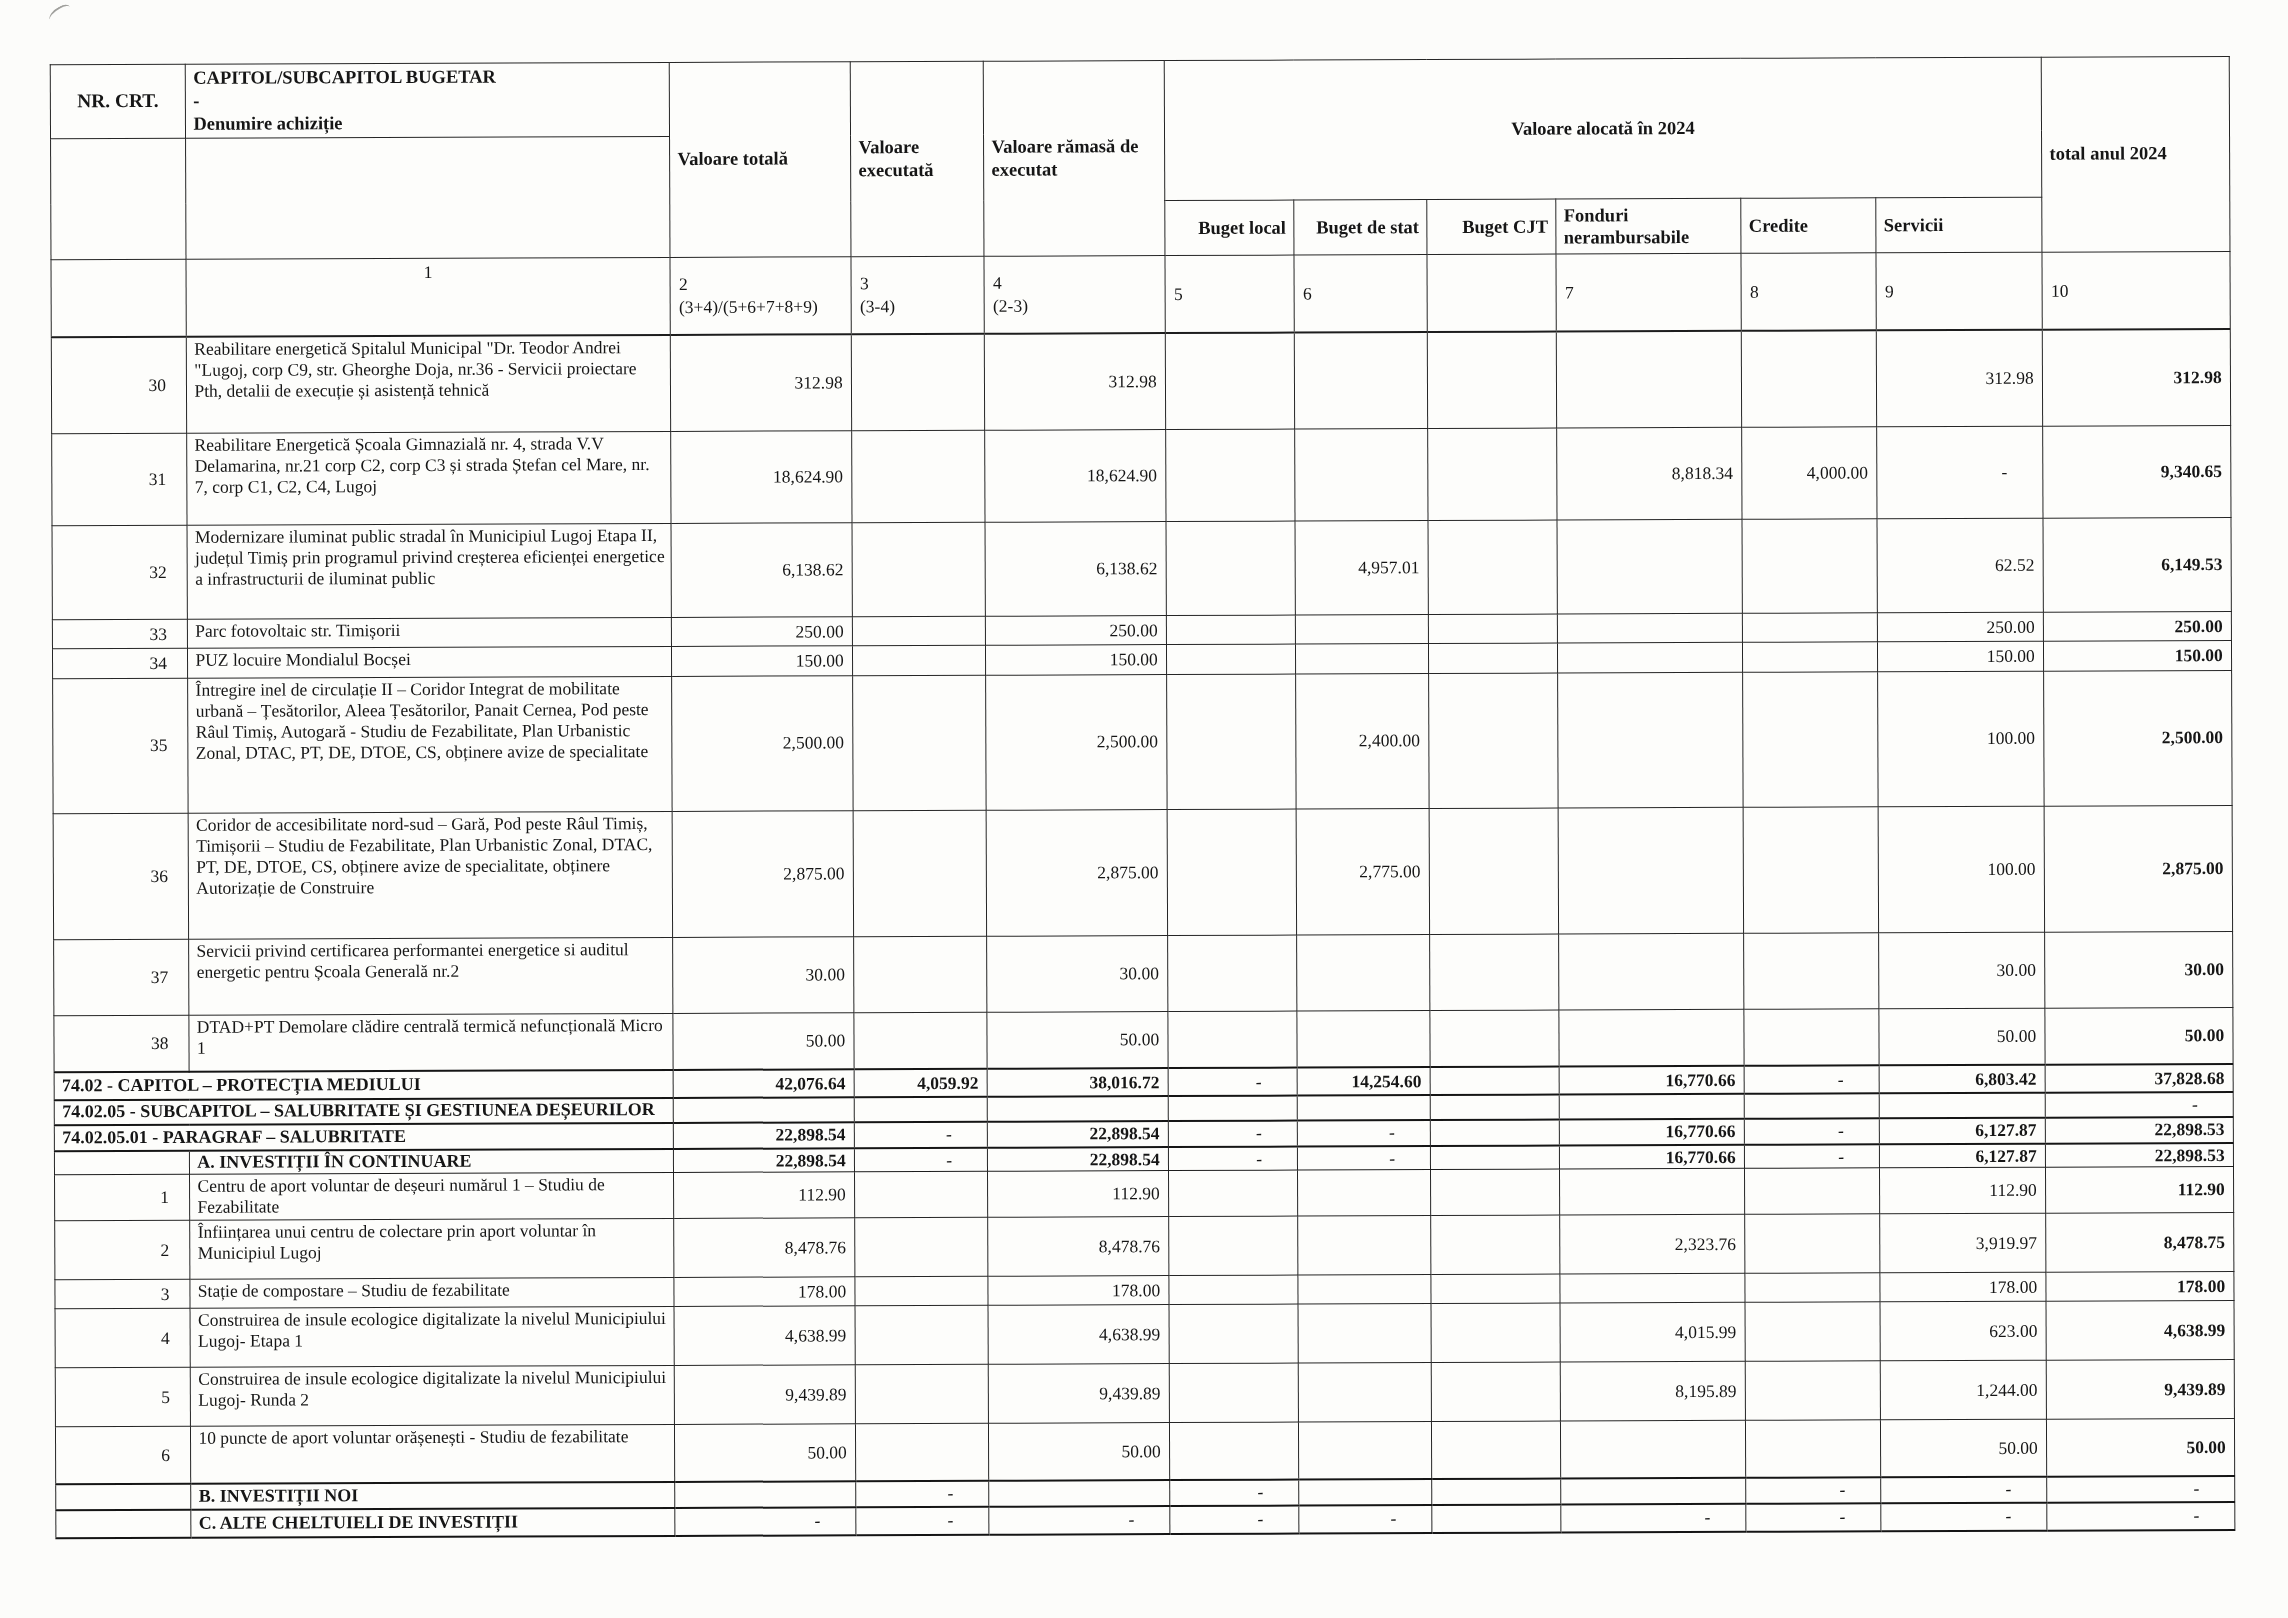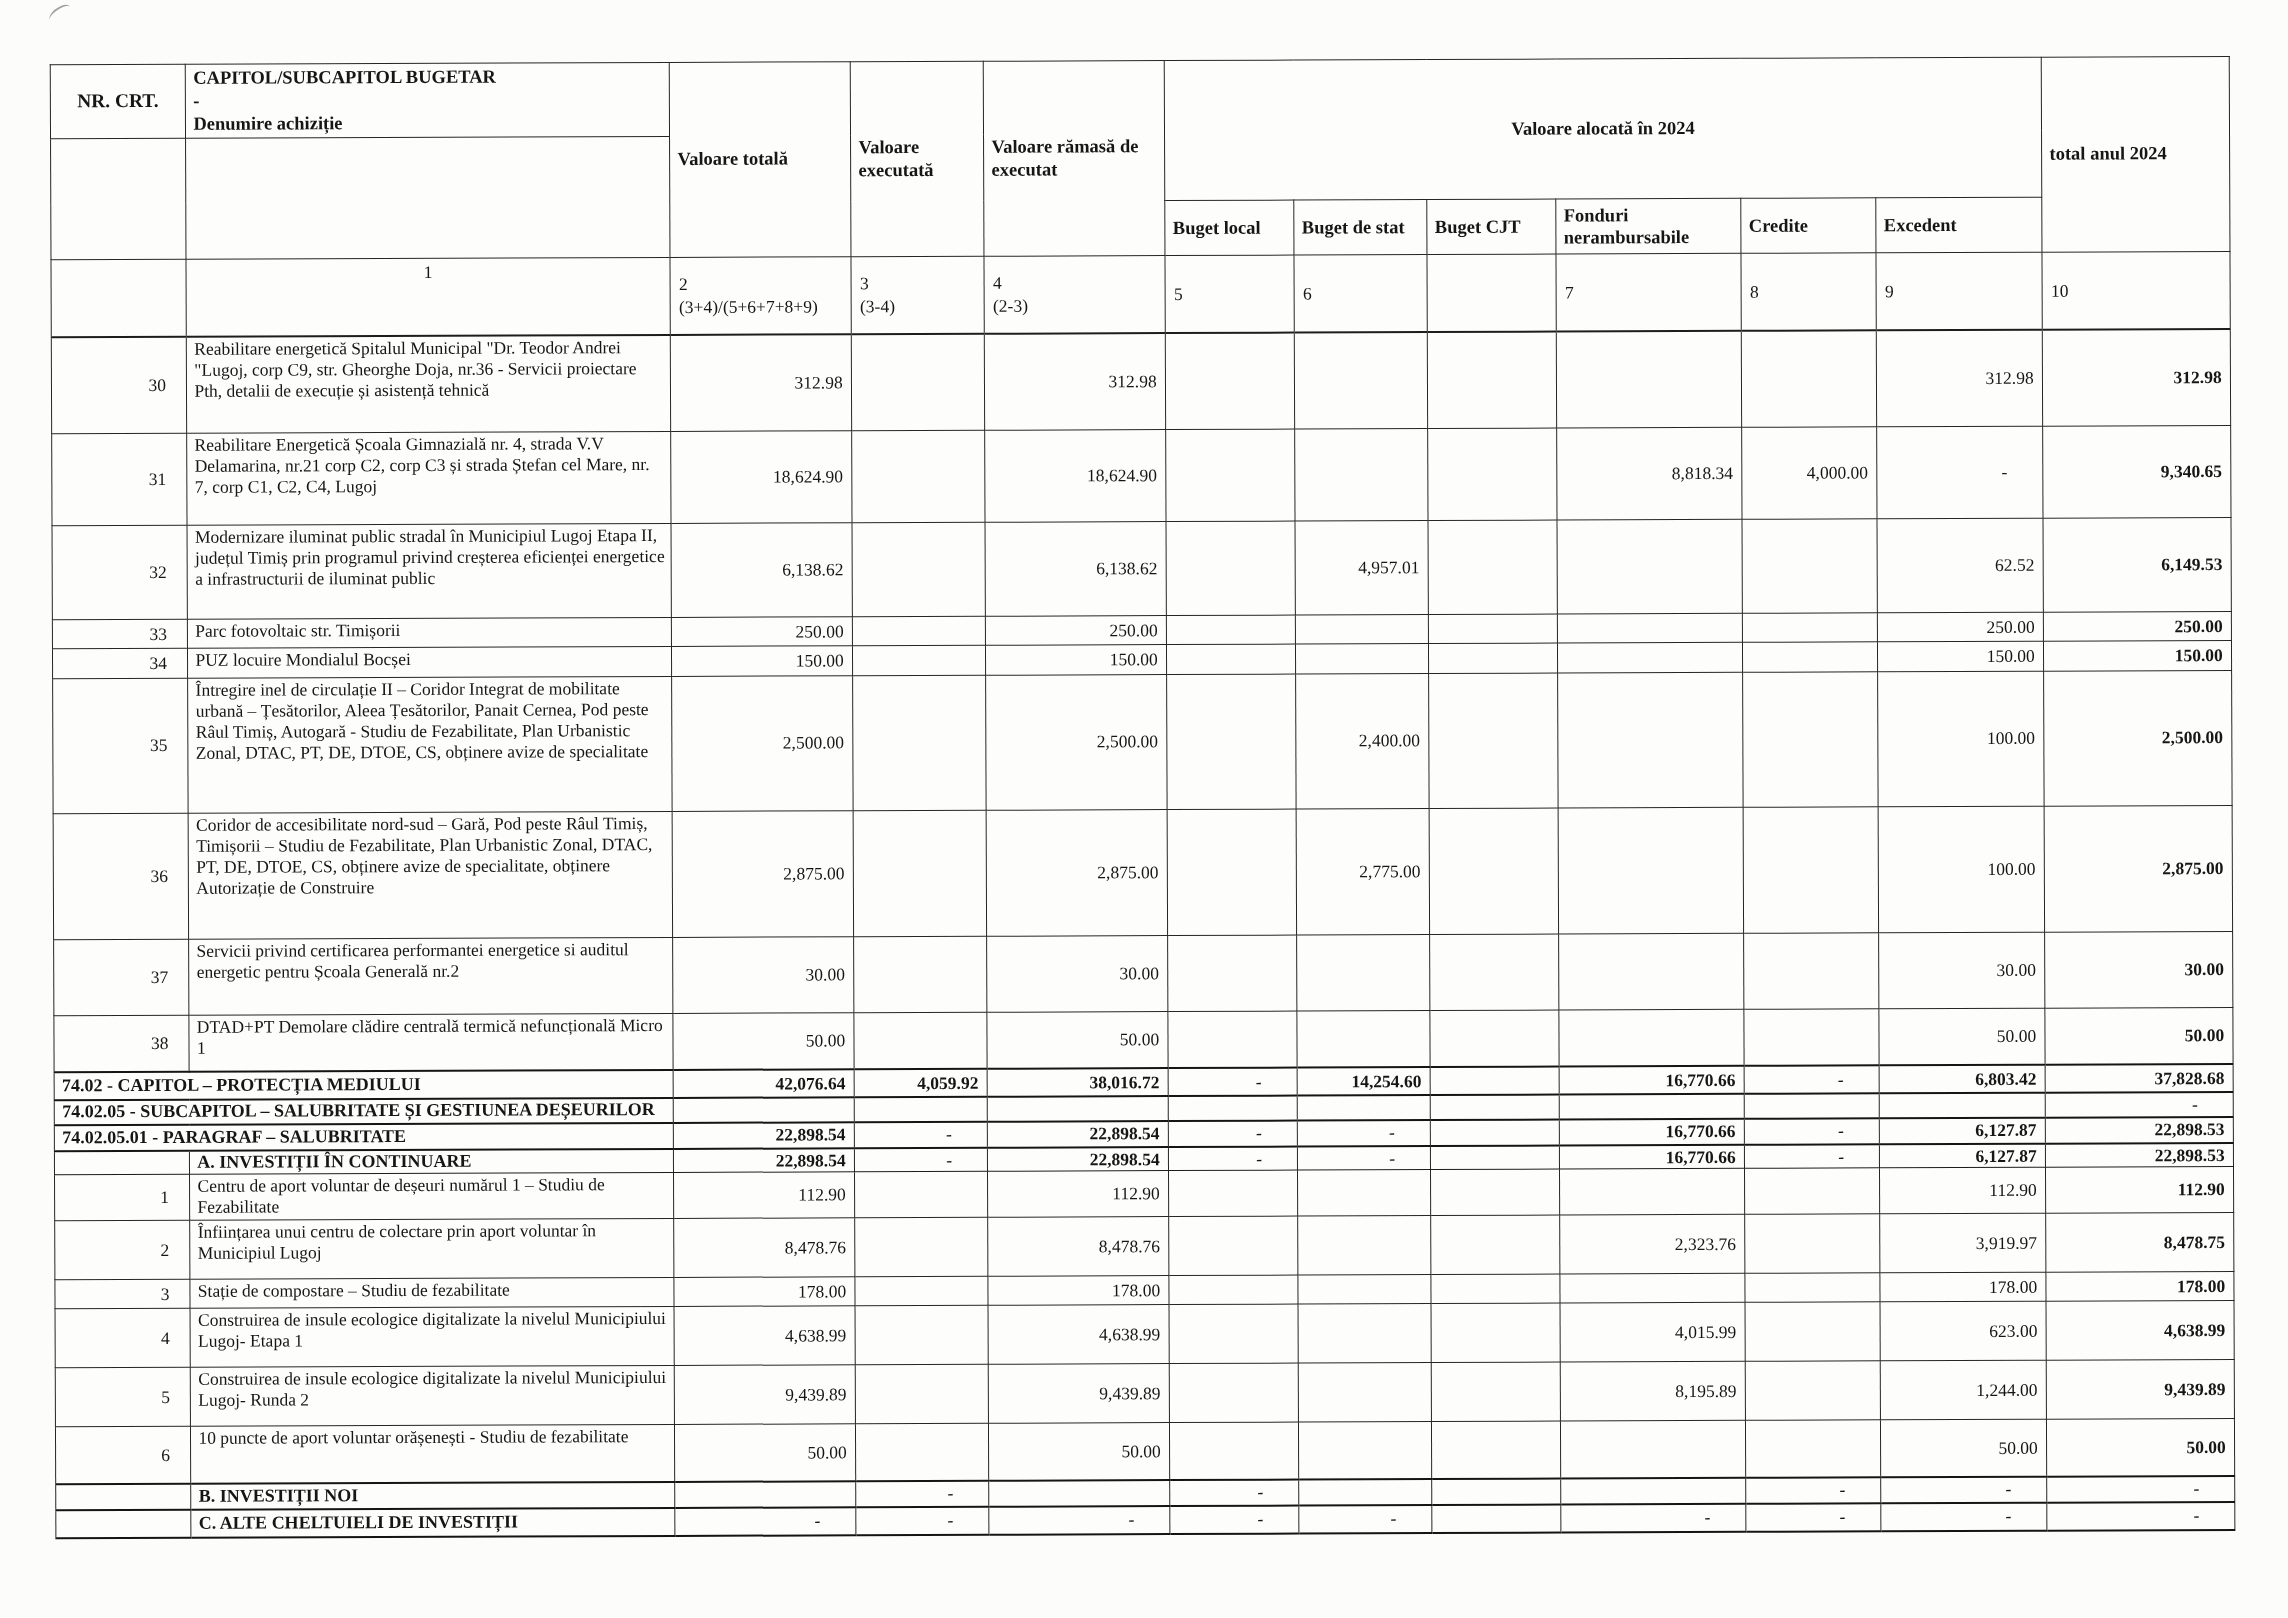--- a/index.html
+++ b/index.html
@@ -26,21 +26,21 @@
   col.c-cr{width:135px}col.c-ex{width:166px}col.c-tot{width:188px}
   
   thead th{font-weight:bold;font-size:18.5px;text-align:left;padding:1.8px 7.4px;background:#fdfdfb;}
   th.h-nr{text-align:center;vertical-align:middle;font-size:19.4px;}
   th.h-den{vertical-align:top;line-height:1.25;}
   th.h-den .l2{font-weight:bold;}
   th.h-vt,th.h-ve,th.h-vr{vertical-align:middle;line-height:1.25;}
   th.h-aloc{text-align:center;vertical-align:middle;font-size:18.5px;}
   th.h-tot{vertical-align:middle;}
   th.h-sub{vertical-align:middle;line-height:1.2;}
-  th.h-sub.centered{text-align:left;}
+  th.h-sub.centered{text-align:right;}
   tr.numrow td{font-weight:normal;font-size:17.5px;vertical-align:middle;
     text-align:left;padding:3.7px 8.3px;line-height:1.3;}
   tr.numrow td.num-den{text-align:center;vertical-align:top;padding-top:1.8px;}
   tr.numrow td{border-bottom:2px solid #1d1d1d;}
   
   tbody td{font-size:17.5px;background:#fdfdfb;}
   td.nrcell{text-align:right;padding:0 20px 0 3.7px;vertical-align:middle;border-radius:24px;}
   td.den{text-align:left;vertical-align:top;padding:0.9px 3.7px 0.9px 7.4px;line-height:1.2;}
   td.num{text-align:right;padding:0 8.3px 0 1.8px;vertical-align:middle;white-space:nowrap;}
   td.num.dash{padding-right:35px;}
@@ -91,21 +91,21 @@
         <tr style="height:66px">
           <th rowspan="2"></th>
           <th rowspan="2"></th>
         </tr>
         <tr style="height:55px">
           <th class="h-sub centered">Buget local</th>
           <th class="h-sub centered">Buget de stat</th>
           <th class="h-sub centered">Buget CJT</th>
           <th class="h-sub">Fonduri nerambursabile</th>
           <th class="h-sub">Credite</th>
-          <th class="h-sub">Excedent</th>
+          <th class="h-sub">Servicii</th>
         </tr>
         <tr class="numrow" style="height:78px">
           <td></td>
           <td class="num-den">1</td>
           <td>
             <div>2</div>
             <div>(3+4)/(5+6+7+8+9)</div>
           </td>
           <td>
             <div>3</div>

